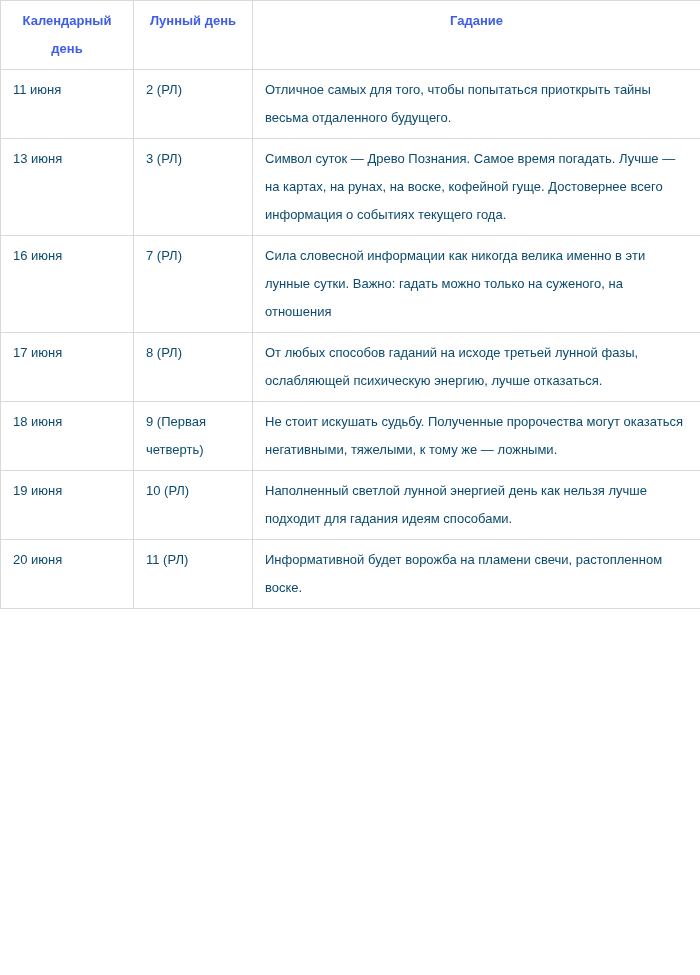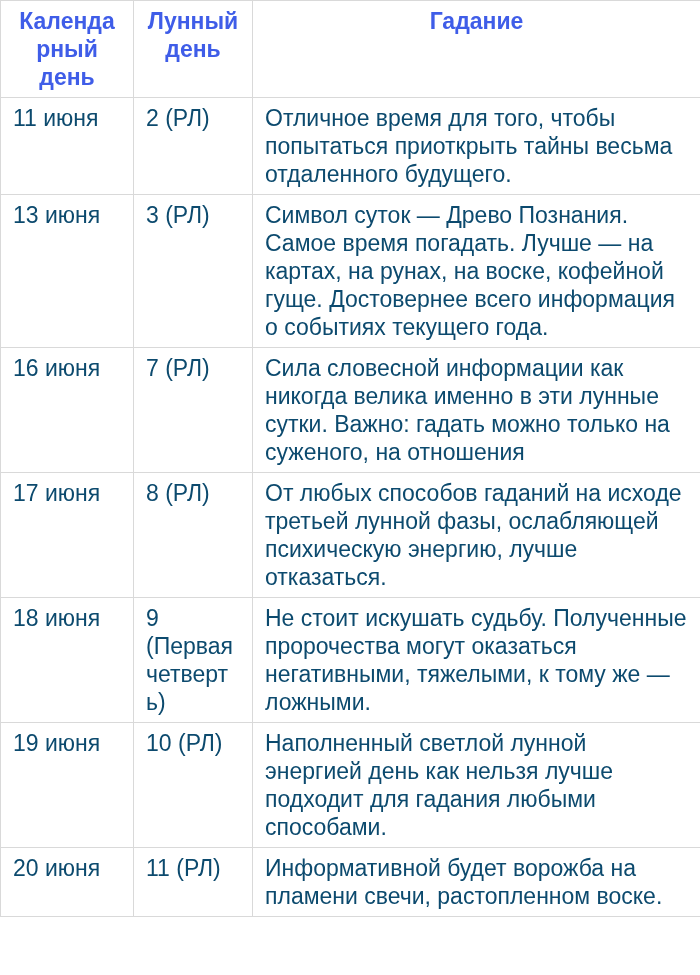--- a/index.html
+++ b/index.html
@@ -13,21 +13,21 @@
   }
   table.divination-table {
     width: 700px;
     border-collapse: collapse;
     table-layout: fixed;
   }
   table.divination-table th,
   table.divination-table td {
     border: 1px solid #d9d9d9;
     padding: 6px 12px;
-    font-size: 23px;
+    font-size: 13px;
     line-height: 28px;
     vertical-align: top;
     box-sizing: border-box;
     word-wrap: break-word;
   }
   table.divination-table th {
     color: #3f5de8;
     font-weight: bold;
     text-align: center;
   }
@@ -53,21 +53,21 @@
       <tr>
         <th>Календарный день</th>
         <th>Лунный день</th>
         <th>Гадание</th>
       </tr>
     </thead>
     <tbody>
       <tr>
         <td>11 июня</td>
         <td>2 (РЛ)</td>
-        <td>Отличное время для того, чтобы попытаться приоткрыть тайны весьма отдаленного будущего.</td>
+        <td>Отличное самых для того, чтобы попытаться приоткрыть тайны весьма отдаленного будущего.</td>
       </tr>
       <tr>
         <td>13 июня</td>
         <td>3 (РЛ)</td>
         <td>Символ суток — Древо Познания. Самое время погадать. Лучше — на картах, на рунах, на воске, кофейной гуще. Достовернее всего информация о событиях текущего года.</td>
       </tr>
       <tr>
         <td>16 июня</td>
         <td>7 (РЛ)</td>
         <td>Сила словесной информации как никогда велика именно в эти лунные сутки. Важно: гадать можно только на суженого, на отношения</td>
@@ -78,21 +78,21 @@
         <td>От любых способов гаданий на исходе третьей лунной фазы, ослабляющей психическую энергию, лучше отказаться.</td>
       </tr>
       <tr>
         <td>18 июня</td>
         <td>9 (Первая четверть)</td>
         <td>Не стоит искушать судьбу. Полученные пророчества могут оказаться негативными, тяжелыми, к тому же — ложными.</td>
       </tr>
       <tr>
         <td>19 июня</td>
         <td>10 (РЛ)</td>
-        <td>Наполненный светлой лунной энергией день как нельзя лучше подходит для гадания любыми способами.</td>
+        <td>Наполненный светлой лунной энергией день как нельзя лучше подходит для гадания идеям способами.</td>
       </tr>
       <tr>
         <td>20 июня</td>
         <td>11 (РЛ)</td>
         <td>Информативной будет ворожба на пламени свечи, растопленном воске.</td>
       </tr>
     </tbody>
   </table>
 </div>
 

